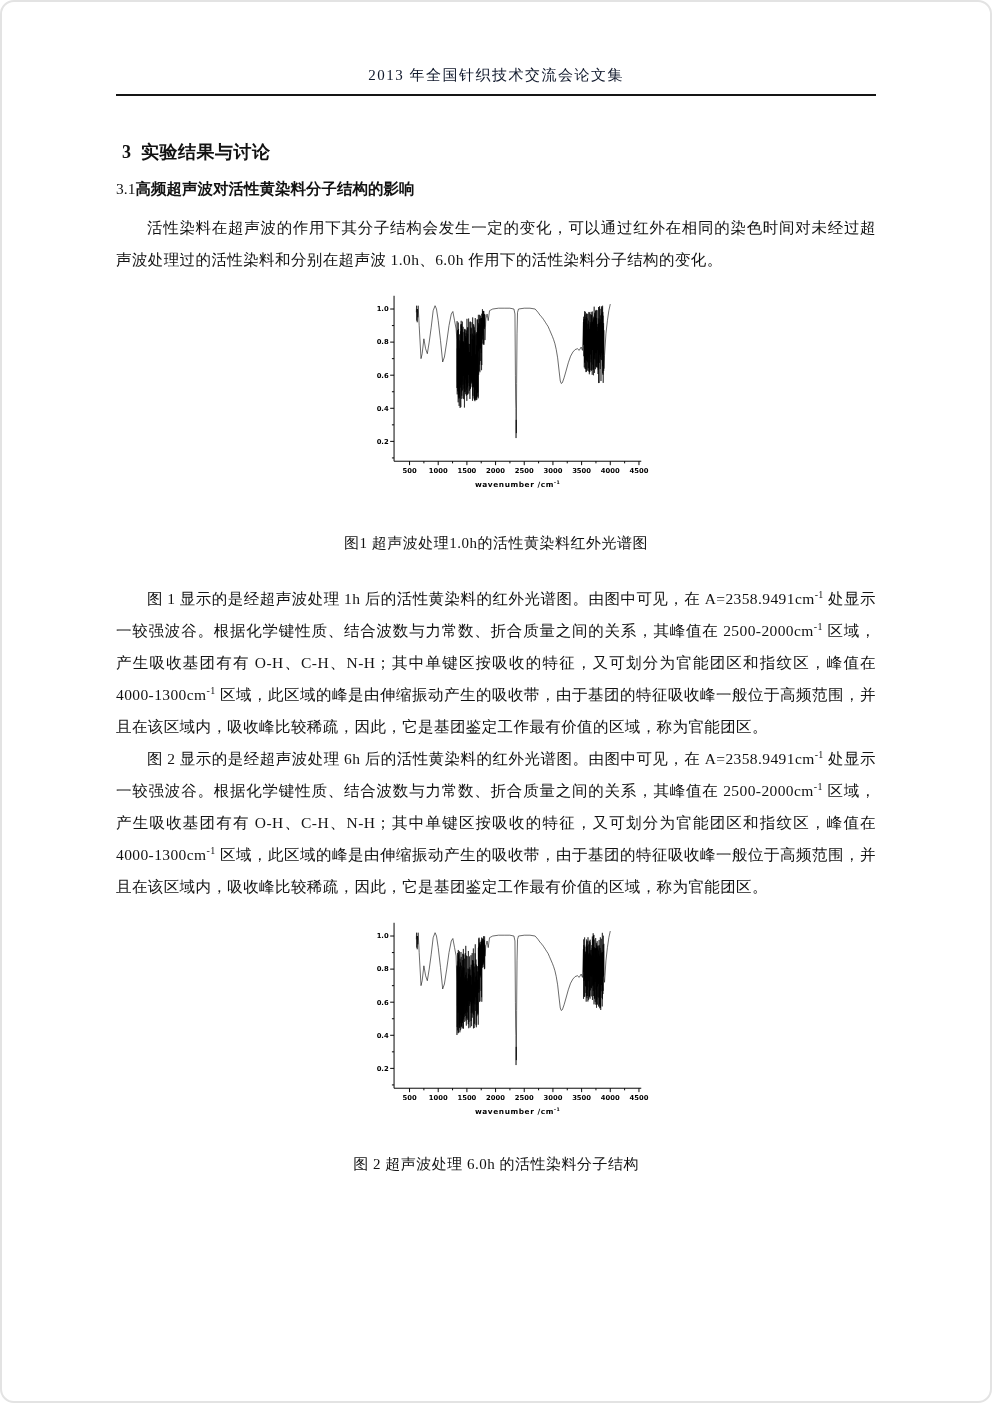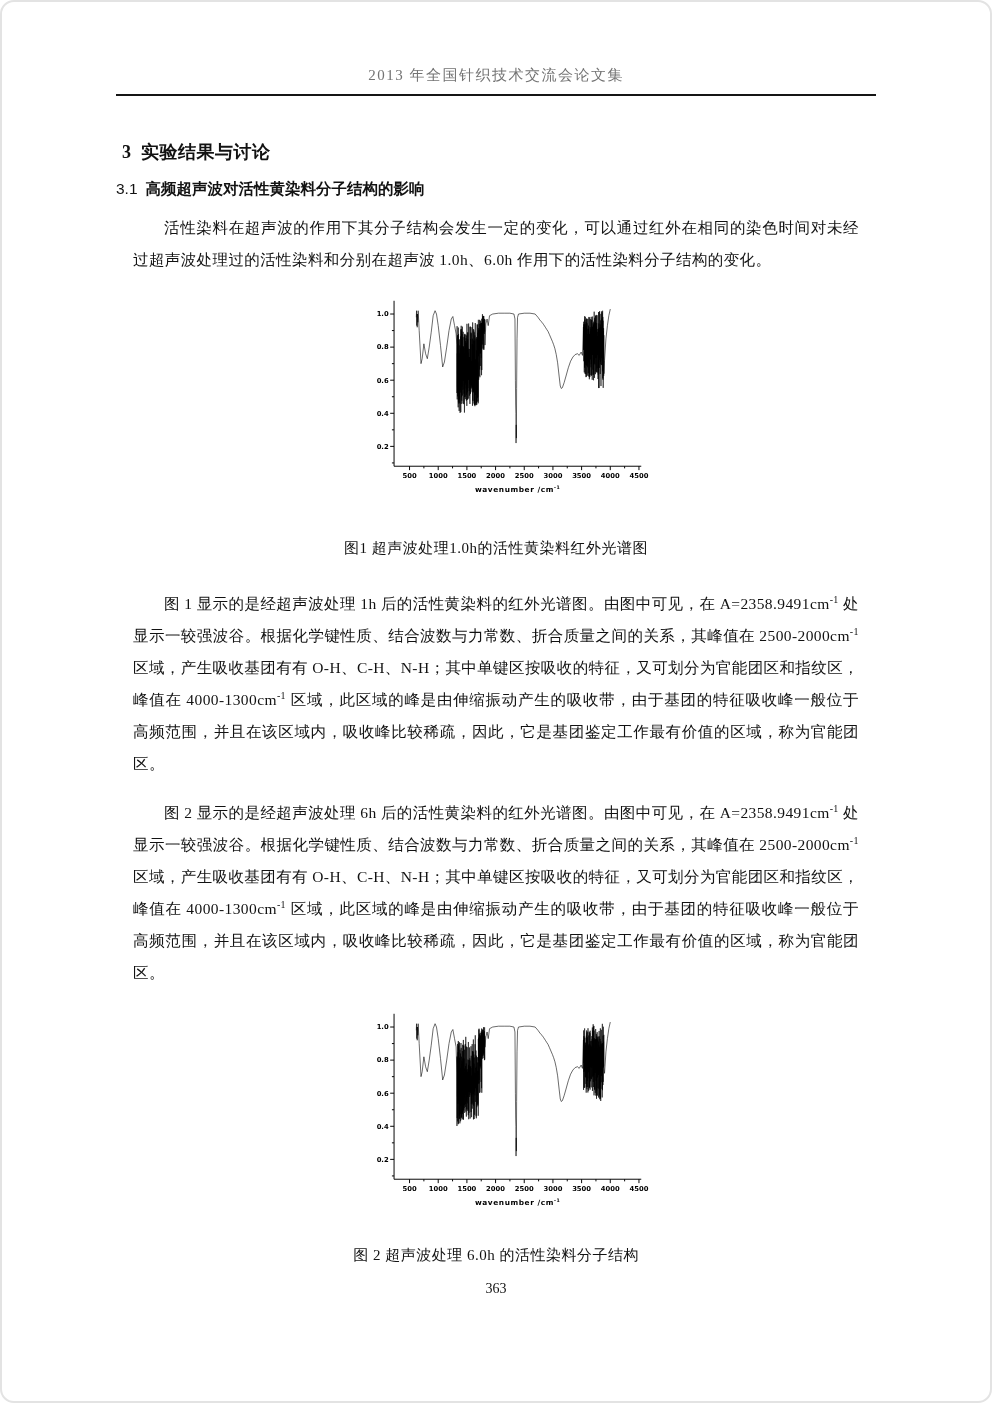--- a/index.html
+++ b/index.html
@@ -13,43 +13,43 @@
     overflow:hidden;
     padding:0 114px;
     font-family:"Liberation Serif","DejaVu Serif",serif;
     color:#121212;
   }
   .header{
     margin-top:64px;
     text-align:center;
     font-size:15px;
     letter-spacing:1.5px;
-    color:#737373;
+    color:#0f172a;
   }
   .header-rule{
     margin-top:9px;
     border-top:2.6px solid #151515;
     height:0;
   }
   h1.sec{
     margin:44px 0 0 6px;
     font-size:18px;
     font-weight:bold;
   }
   h1.sec .hnum{font-family:"Liberation Serif",serif;margin-right:10px;}
   h1.sec .htitle{font-family:"Liberation Sans","DejaVu Sans",sans-serif;letter-spacing:0.5px;}
   h2.sub{
     margin:15px 0 0 0;
     font-size:15.5px;
     font-weight:bold;
   }
-  h2.sub .hnum2{font-family:Liberation Sans, sans-serif;font-weight:normal;margin-right:8px;}
+  h2.sub .hnum2{font-family:Liberation Serif, serif;font-weight:normal;}
   h2.sub .htitle2{font-family:"Liberation Sans","DejaVu Sans",sans-serif;text-align:center;}
   p.body-text{
-    margin:17px;
+    margin:0;
     font-size:15.5px;
     line-height:32px;
     text-align:justify;
     text-indent:2em;
     letter-spacing:0.4px;
   }
   p.body-text.first{margin-top:12px;}
   p.body-text.after-caption{margin-top:30px;}
   sup{
     font-size:10px;
@@ -199,15 +199,14 @@
         <line x1="36" y1="38.599999999999994" x2="33.8" y2="38.599999999999994" class="ax"></line>
         <line x1="36" y1="21.599999999999994" x2="32" y2="21.599999999999994" class="ax"></line>
         <text x="30.5" y="23.999999999999993" class="tick" text-anchor="end">1.0</text>
         <text x="163" y="205" class="xlab" text-anchor="middle">wavenumber /cm<tspan dy="-3.5" font-size="4.8">-1</tspan></text>
         <path d="M58.87 25.00L59.10 18.20L59.34 33.50L59.57 21.60L59.81 35.20L60.10 21.60L60.40 30.10L60.75 18.20L61.22 26.70L61.81 38.60L63.70 72.60L64.88 67.50L66.65 52.20L68.41 62.40L70.18 67.50L72.13 55.60L74.19 40.30L76.19 23.30L78.14 18.20L79.61 21.60L81.38 33.50L83.74 53.90L85.97 76.00L87.74 70.90L90.10 55.60L92.46 38.60L94.81 26.70L96.41 24.15L98.17 33.50L99.77 42.00L100.53 68.72L100.64 123.32L100.78 51.82L100.89 115.19L101.03 52.80L101.14 93.28L101.27 38.99L101.39 118.57L101.52 53.61L101.63 100.45L101.77 47.57L101.88 121.48L102.02 35.92L102.13 120.78L102.27 40.67L102.38 97.82L102.51 65.59L102.63 97.21L102.76 38.21L102.87 112.73L103.01 37.14L103.12 115.39L103.26 53.13L103.37 116.18L103.51 67.05L103.62 120.61L103.75 44.90L103.87 92.55L104.00 66.03L104.11 111.08L104.25 48.81L104.36 118.47L104.50 63.59L104.61 102.78L104.75 38.03L104.86 114.82L104.99 43.01L105.10 99.98L105.24 52.12L105.35 114.12L105.49 65.19L105.60 114.80L105.74 56.38L105.85 116.67L105.98 60.46L106.10 93.76L106.23 46.35L106.34 110.80L106.48 39.82L106.59 108.54L106.73 54.03L106.84 116.14L106.98 58.45L107.09 106.54L107.22 34.87L107.34 116.91L107.47 40.83L107.58 107.16L107.72 40.54L107.83 94.83L107.97 53.90L108.08 104.85L108.22 64.03L108.33 102.07L108.46 44.90L108.57 109.81L108.71 68.68L108.82 91.62L108.96 71.45L109.07 88.54L109.20 39.10L109.31 103.70L109.45 61.64L109.56 100.80L109.69 31.68L109.80 108.57L109.94 65.93L110.05 88.98L110.18 59.05L110.29 113.64L110.42 41.72L110.53 106.28L110.67 66.71L110.78 98.01L110.91 65.11L111.02 93.26L111.16 42.35L111.27 100.12L111.40 67.83L111.51 84.58L111.64 71.67L111.75 107.80L111.89 55.10L112.00 106.32L112.13 64.94L112.24 112.24L112.38 36.96L112.49 82.83L112.62 60.45L112.73 116.35L112.87 55.45L112.97 109.88L113.11 63.86L113.22 87.93L113.35 61.81L113.46 87.83L113.60 42.56L113.71 93.48L113.84 53.74L113.95 91.68L114.09 55.98L114.20 115.60L114.33 69.32L114.44 89.49L114.57 62.43L114.68 87.59L114.82 61.93L114.93 87.17L115.06 41.35L115.17 108.99L115.31 51.15L115.42 100.88L115.55 71.68L115.66 114.22L115.79 71.96L115.90 93.16L116.04 63.88L116.15 99.42L116.28 39.15L116.39 105.48L116.53 46.27L116.64 86.99L116.77 52.78L116.88 101.16L117.02 47.27L117.13 89.63L117.26 46.53L117.37 90.83L117.50 34.39L117.61 116.52L117.75 66.35L117.86 102.51L117.99 49.91L118.10 88.01L118.24 59.27L118.35 116.14L118.48 52.95L118.59 87.23L118.72 68.71L118.83 111.79L118.97 68.87L119.08 91.75L119.21 39.27L119.32 84.64L119.46 30.10L119.57 98.50L119.70 69.91L119.81 83.81L119.95 63.77L120.06 83.43L120.19 45.77L120.30 113.33L120.43 62.53L120.54 115.38L120.68 51.03L120.79 85.58L120.92 52.55L121.03 104.02L121.17 68.17L121.28 102.00L121.41 58.37L121.52 92.16L121.65 67.10L121.76 87.20L121.90 52.62L122.01 100.44L122.14 66.49L122.25 102.33L122.39 57.64L122.50 112.77L122.63 33.84L122.74 55.90L122.87 32.50L122.98 79.79L123.12 24.10L123.23 79.42L123.36 23.28L123.47 76.01L123.61 29.45L123.72 57.26L123.85 28.26L123.96 89.49L124.09 35.49L124.20 88.55L124.34 41.58L124.45 60.70L124.58 31.39L124.69 61.35L124.82 30.19L124.93 62.31L125.07 27.80L125.18 64.19L125.31 39.80L125.42 77.98L125.55 26.17L125.66 57.97L125.80 27.40L125.91 84.49L126.04 23.12L126.15 89.13L126.28 30.10L126.41 47.05L126.56 24.11L126.68 54.21L126.83 26.58L126.96 51.59L127.11 24.37L127.23 36.61L127.38 31.03L127.51 53.67L127.66 24.77L127.78 48.87L127.94 21.77L128.06 50.84L128.21 27.05L128.33 48.44L128.49 29.03L128.61 41.19L128.76 25.88L128.88 55.65L129.04 21.89L129.16 55.11L129.31 31.00L129.43 42.37L130.29 31.80L131.59 26.70L132.77 33.50L134.12 23.30L137.36 21.60L143.26 20.75L149.15 20.75L155.04 20.75L159.17 21.60L160.23 26.70L160.70 89.60L160.94 115.10L161.17 123.60L161.35 154.20L161.53 135.50L161.70 149.10L161.94 98.10L162.35 47.10L162.88 25.00L163.88 21.60L169.78 20.75L175.67 20.75L180.97 21.60L183.92 25.00L186.28 28.40L188.05 30.10L189.81 32.65L191.46 35.20L193.06 37.75L194.23 39.45L195.71 42.85L197.18 46.25L198.65 49.65L199.95 53.05L201.31 57.30L202.66 63.25L204.08 71.75L205.61 85.35L206.79 95.55L207.79 98.10L208.97 97.25L210.74 92.15L212.68 85.35L215.04 76.85L217.39 70.05L219.75 65.80L222.11 63.25L224.47 62.40L226.23 64.10L228.24 60.70L229.59 64.10L230.60 34.87L230.71 86.18L230.84 25.07L230.95 58.65L231.09 30.89L231.20 67.75L231.34 44.86L231.45 84.10L231.59 32.56L231.70 66.40L231.83 23.02L231.94 83.93L232.08 45.20L232.19 56.29L232.33 37.39L232.44 72.80L232.58 41.64L232.69 64.35L232.82 39.86L232.93 73.48L233.07 38.06L233.18 80.08L233.32 32.53L233.43 89.05L233.57 30.47L233.68 83.51L233.81 25.13L233.92 60.30L234.06 27.20L234.17 85.50L234.31 34.84L234.42 58.12L234.56 35.98L234.67 77.02L234.80 32.24L234.92 83.24L235.05 26.32L235.16 88.87L235.30 22.87L235.41 63.02L235.55 40.74L235.66 68.07L235.79 42.82L235.91 87.10L236.04 30.29L236.15 59.35L236.29 39.25L236.40 74.40L236.54 40.42L236.65 83.46L236.78 26.53L236.90 84.40L237.03 38.90L237.14 83.16L237.28 27.98L237.39 85.95L237.53 25.41L237.64 62.35L237.77 36.15L237.89 77.42L238.02 40.74L238.13 56.98L238.27 41.10L238.38 74.49L238.52 42.30L238.63 63.45L238.76 44.30L238.88 75.20L239.01 35.82L239.12 83.63L239.26 30.92L239.37 55.93L239.51 34.00L239.62 60.80L239.75 22.12L239.87 87.26L240.00 25.27L240.11 72.20L240.25 38.42L240.36 73.19L240.61 18.74L240.73 78.02L240.87 21.28L240.98 83.26L241.12 35.03L241.24 71.10L241.38 20.50L241.49 91.83L241.63 25.24L241.75 67.82L241.89 33.09L242.00 85.94L242.14 44.02L242.26 85.64L242.40 34.47L242.51 68.80L242.65 45.61L242.76 89.28L242.90 34.23L243.02 65.76L243.16 23.68L243.27 92.10L243.41 33.93L243.53 76.73L243.67 36.93L243.78 61.51L243.92 28.64L244.04 95.34L244.18 33.95L244.29 86.81L244.43 30.56L244.55 91.78L244.69 26.85L244.80 92.10L244.94 32.14L245.06 73.44L245.20 43.12L245.31 65.53L245.45 34.47L245.56 84.35L245.70 46.92L245.82 71.02L245.96 31.40L246.07 94.02L246.21 36.47L246.33 60.40L246.47 40.32L246.58 85.19L246.72 25.65L246.84 70.09L246.98 31.19L247.09 91.93L247.23 46.64L247.35 95.84L247.49 42.00L247.60 94.17L247.74 33.81L247.85 66.87L247.99 22.95L248.11 95.34L248.25 45.80L248.36 97.62L248.50 36.26L248.62 65.76L248.76 39.33L248.87 78.32L249.01 24.44L249.13 71.97L249.27 42.42L249.38 59.63L249.52 39.35L249.64 85.13L249.78 38.02L249.89 93.97L250.03 18.32L250.14 86.52L250.28 38.34L250.40 60.83L250.54 43.04L250.65 81.21L250.79 30.57L250.91 77.91L251.05 21.27L251.16 63.23L251.30 36.59L251.42 62.03L251.56 29.61L251.67 61.61L252.28 69.20L253.70 47.10L255.23 33.50L256.70 23.30L258.18 16.50" class="spec" stroke="#000000"></path>
       </svg>
   </figure>
 
   <p class="caption cap2">图 2  超声波处理 6.0h 的活性染料分子结构</p>
 
-  <div class="pageno">363</div>
 
 </div>
 
 </body></html>

